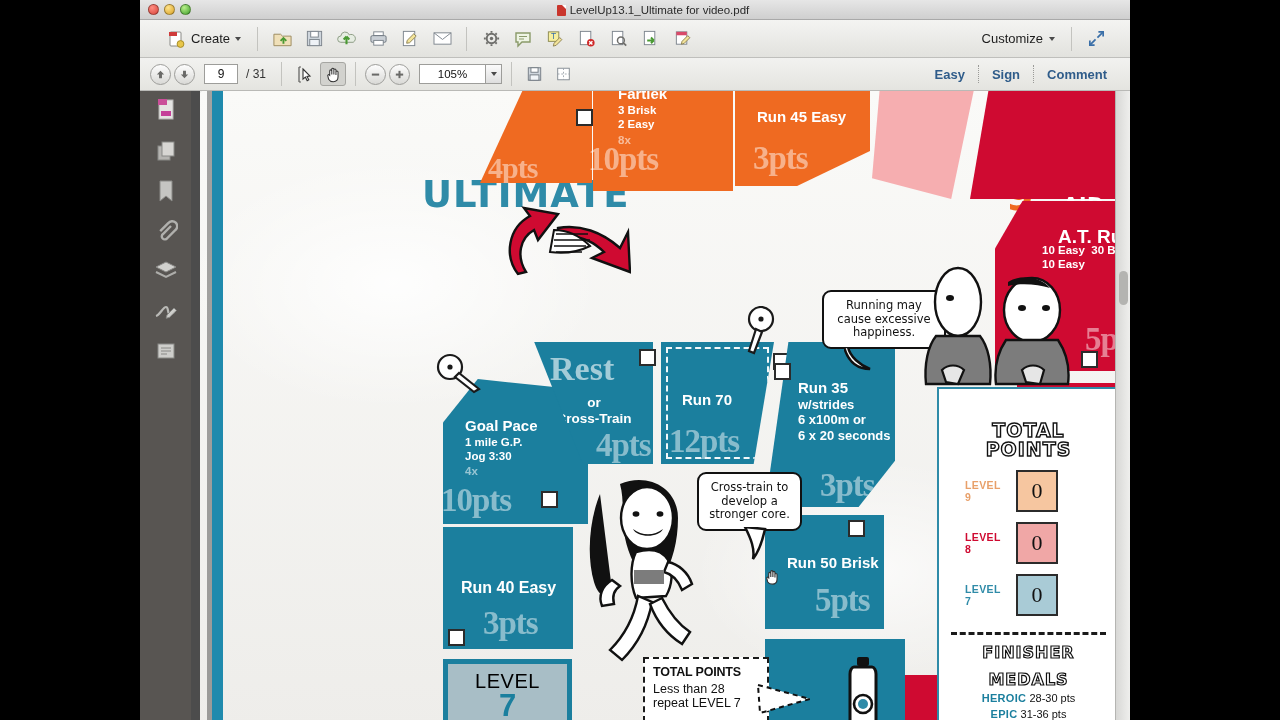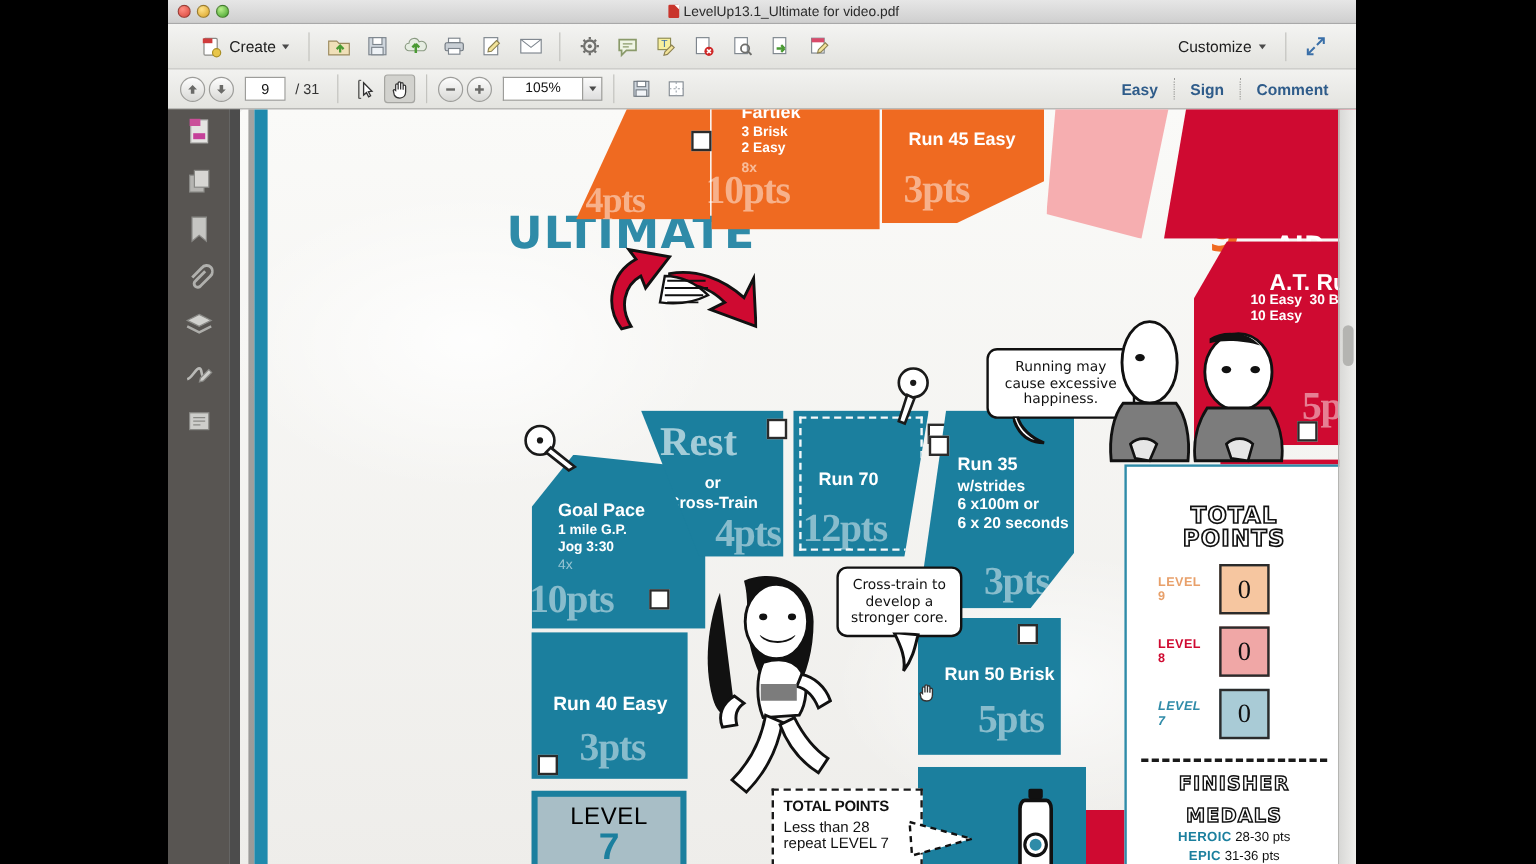--- a/index.html
+++ b/index.html
@@ -480,21 +480,21 @@
 
         <div class="tile red" style="left:690px; top:584px; width:130px; height:90px;">
         </div>
         <div class="pts" style="left:822px;top:588px;font-size:33px;">10pts</div>
 
         <div class="tile blue" style="left:243px; top:288px; width:145px; height:145px;
                     clip-path:polygon(24% 0, 100% 8%, 100% 100%, 0 100%, 0 30%);">
           <div class="ttl" style="position:absolute;left:22px;top:39px;font-size:15px;">Goal Pace</div>
           <div class="sub" style="position:absolute;left:22px;top:57px;font-size:11.5px;font-weight:bold;white-space:pre;">1 mile G.P.
 Jog 3:30</div>
-          <div style="position:absolute;left:22px;top:86px;font-size:11.5px;color:rgba(255,255,255,.55);font-weight:normal;">4x</div>
+          <div style="position:absolute;left:22px;top:86px;font-size:11.5px;color:rgba(255,255,255,.55);font-weight:bold;">4x</div>
           <div class="pts" style="left:-2px;top:103px;font-size:33px;">10pts</div>
         </div>
         <div class="chk" style="left:341px;top:400px;"></div>
         <svg class="key" style="left:236px;top:262px;width:55px;height:42px;" viewBox="0 0 55 42">
           <circle cx="14" cy="14" r="12" fill="#fff" stroke="#1a1a1a" stroke-width="2.2"></circle>
           <circle cx="14" cy="14" r="2.6" fill="#1a1a1a"></circle>
           <path d="M23 20l20 16-5 3-19-15z" fill="#fff" stroke="#1a1a1a" stroke-width="2.2"></path>
         </svg>
 
         <div class="tile blue" style="left:318px; top:251px; width:135px; height:122px;
@@ -628,21 +628,21 @@
 
           <div class="lvlrow">
             <div class="lab" style="color:#e8a06a;width:50px;">LEVEL 9</div>
             <div class="box" style="background:#f6c6a0;">0</div>
           </div>
           <div class="lvlrow">
             <div class="lab" style="color:#cf0a31;width:50px;">LEVEL 8</div>
             <div class="box" style="background:#f0a7a6;">0</div>
           </div>
           <div class="lvlrow">
-            <div class="lab" style="color:#2f8ba8;width:50px;font-style:italic;">LEVEL 7</div>
+            <div class="lab" style="color:#2f8ba8;width:50px;">LEVEL 7</div>
             <div class="box" style="background:#a9cbd6;">0</div>
           </div>
 
           <div class="divider"></div>
           <div class="fm">FINISHER</div>
           <div class="fm">MEDALS</div>
 
           <div class="medal">
             <b>HEROIC</b>
             <span>28-30 pts</span>

